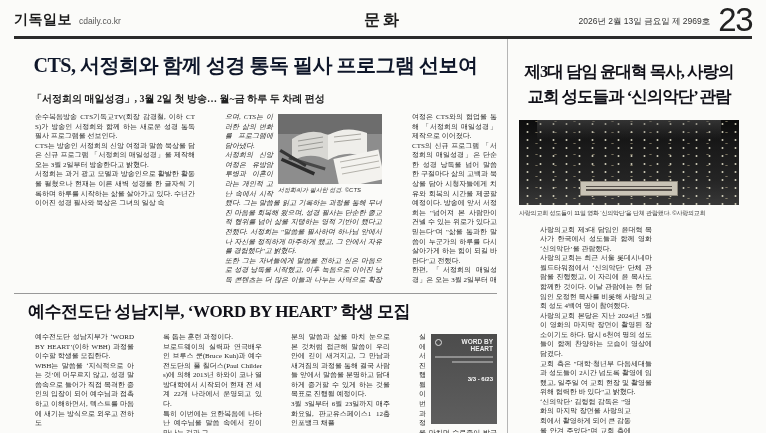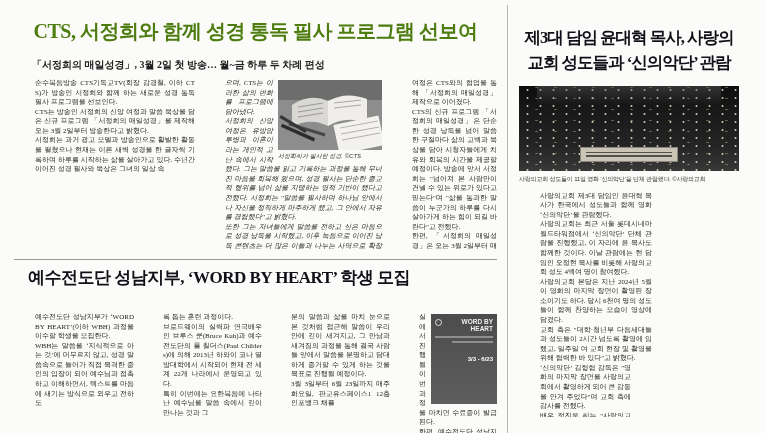--- a/index.html
+++ b/index.html
@@ -26,32 +26,32 @@
   .right { width:231px; padding-left:11px; }
 
   
   .coltext { font-size:7px; line-height:1.37; text-align:justify; white-space:pre-line;
              word-break:break-all; color:#242424;margin-left:21px; }
   .byline { text-align:right; font-size:7px; color:#242424; margin-top:15px; }
   .caption { font-size:6px; color:#333; font-family:"Liberation Sans",sans-serif; white-space:nowrap; }
 
   
   .a1-headline { font-size:20px; font-weight:bold; text-align:center; letter-spacing:-.5px;
-                 margin:13px 0 0; color:#4d7c0f; }
+                 margin:13px 0 0; color:#0f172a; }
   .a1-subhead  { font-size:10px; font-weight:bold; margin:13px 18px 7px; color:#222; }
   .a1 .cols { display:flex; gap:9px; max-height:172px; overflow:hidden; }
   .a1 .c1 { width:160px; } .a1 .c2 { width:178px;font-style:italic; } .a1 .c3 { flex:1; }
   .fig-bible { float:right; width:104px; margin:1px 0 2px 5px; }
   .bible-photo { width:104px; height:70px; background:linear-gradient(135deg,#6a6a6a,#9a9a9a); }
   .fig-bible .caption { margin-top:2px; }
 
   .divider { border-top:1px solid #999; margin:8px 0 6px; }
 
   
-  .a2-headline { font-size:17px; font-weight:bold; letter-spacing:-.5px; margin:3px 0 24px 14px; color:#101018; }
+  .a2-headline { font-size:17px; font-weight:bold; letter-spacing:-.5px; margin:3px 0 10px 14px; color:#101018; }
   .a2 .cols { display:flex; gap:8px; max-height:126px; overflow:hidden; }
   .a2 .col { width:115px; }
   .poster { float:right; width:66px; height:90px; margin:1px 0 2px 4px; padding:4px 4px;
             background:linear-gradient(180deg,#4c4c4c,#5e5e5e); color:#eee;
             font-family:"Liberation Sans",sans-serif; position:relative; }
   .poster-top { display:flex; justify-content:space-between; align-items:flex-start; }
   .poster-logo { width:7px; height:7px; border:1px solid #ddd; border-radius:50%; flex:none; margin-top:1px; }
   .poster-title { width:44px; font-size:6.5px; font-weight:bold; line-height:1.15; text-align:right; }
   .pbar { height:2px; background:#8f8f8f; margin:3px 0 0; }
   .pbar.short { width:70%; margin-left:30%; }
@@ -77,20 +77,31 @@
   .banner i { display:block; height:1.5px; background:#55504a; margin-top:2px; }
   .r-caption { margin:4px 0 8px; letter-spacing:-.2px; }
   .r-cols { display:flex; max-height:225px; overflow:hidden;flex-direction:column; }
   .r-cols .col { width:112px; }
 </style>
 </head>
 <body>
 
 <div class="page">
 
+  <div class="hdr">
+    <div class="hdr-left">
+      <span class="masthead">기독일보</span>
+      <span class="site">cdaily.co.kr</span>
+    </div>
+    <div class="section">문화</div>
+    <div class="hdr-right">
+      <span class="date">2026년 2월 13일 금요일 제 2969호</span>
+      <span class="pageno">23</span>
+    </div>
+  </div>
 
   <div class="content">
 
     <div class="left">
 
       <div class="a1">
         <div class="a1-headline">CTS, 서정희와 함께 성경 통독 필사 프로그램 선보여</div>
         <div class="a1-subhead">「서정희의 매일성경」, 3월 2일 첫 방송… 월~금 하루 두 차례 편성</div>
         <div class="cols">
           <div class="coltext c1">순수복음방송 CTS기독교TV(회장 감경철, 이하 CTS)가 방송인 서정희와 함께 하는 새로운 성경 통독 필사 프로그램을 선보인다.

